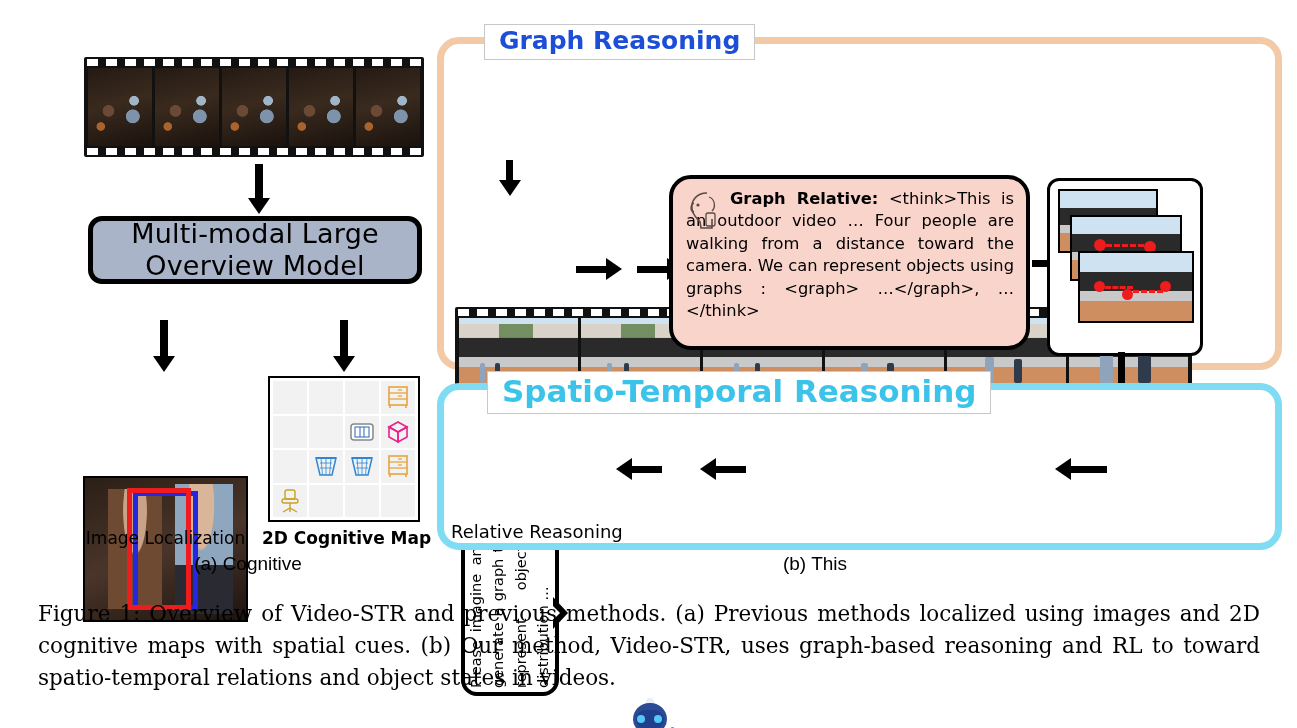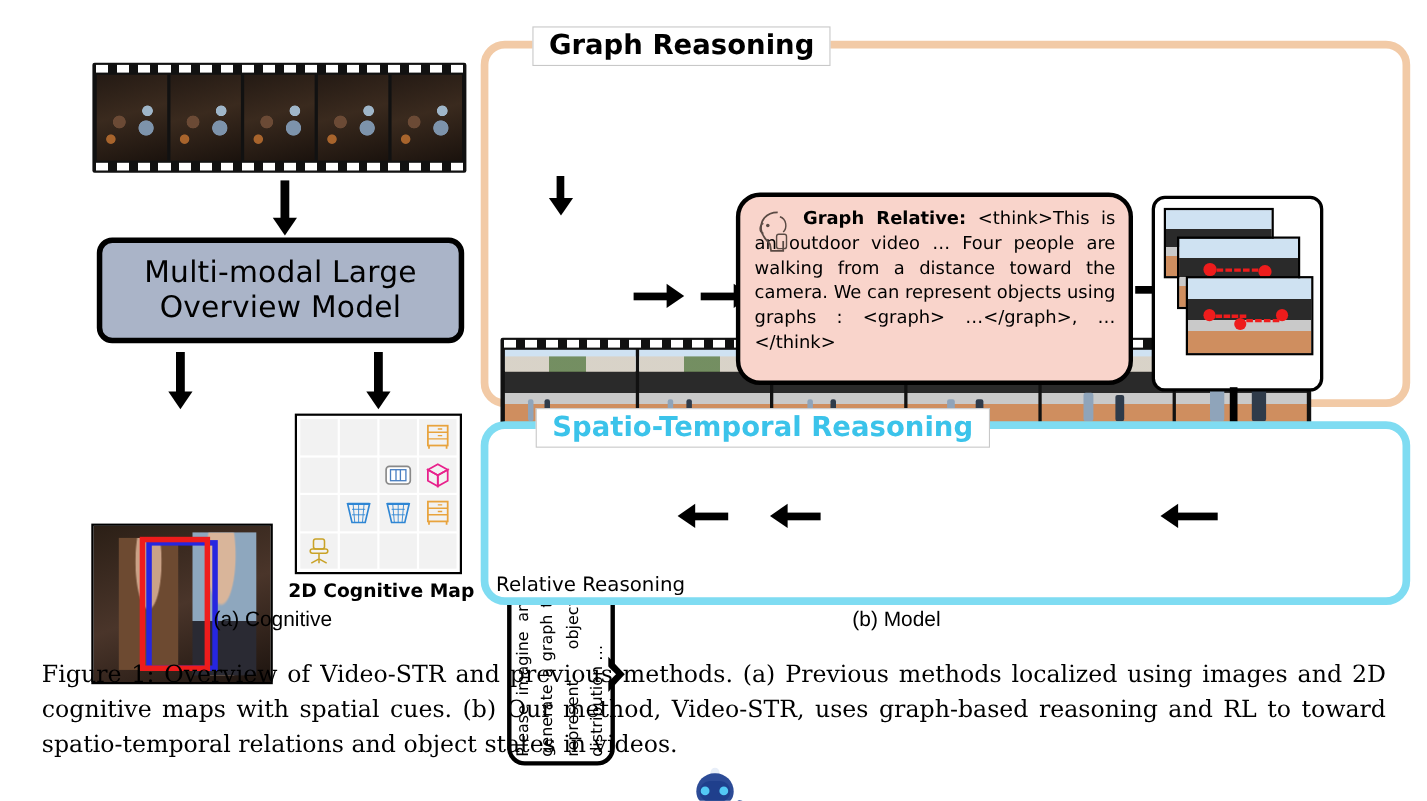--- a/index.html
+++ b/index.html
@@ -44,22 +44,22 @@
   .ar-head.down{border-left:11px solid transparent;border-right:11px solid transparent;border-top:16px solid #000;}
   .ar-head.left{border-top:11px solid transparent;border-bottom:11px solid transparent;border-right:16px solid #000;}
   .ar-head.right{border-top:11px solid transparent;border-bottom:11px solid transparent;border-left:16px solid #000;}
 
   
   .panel{box-sizing:border-box;border-radius:22px;background:#fff;}
   .panel-orange{border:7px solid #f2caa6;}
   .panel-cyan{border:7px solid #7fdcf2;}
   .chip{box-sizing:border-box;background:#fff;border:1px solid #c8c8c8;padding:1px 14px 4px;
         font-family:"DejaVu Sans",sans-serif;font-weight:600;white-space:nowrap;}
-  .chip-orange{color:#000000;font-size:25px;}
-  .chip-cyan{color:#3bc3ea;font-size:25px;}
+  .chip-orange{color:#1d4ed8;font-size:25px;}
+  .chip-cyan{color:#3bc3ea;font-size:31px;}
 
   
   .prompt{box-sizing:border-box;border:4px solid #000;border-radius:16px;background:#fff;position:relative;}
   .prompt-txt{position:absolute;left:50%;top:50%;transform:translate(-50%,-50%) rotate(-90deg);
      width:150px;font-family:"DejaVu Sans",sans-serif;font-size:14.5px;line-height:1.55;text-align:justify;}
   .prompt-tail{position:absolute;right:-13px;top:50%;transform:translateY(-50%);
      width:0;height:0;border-top:16px solid transparent;border-bottom:16px solid transparent;border-left:15px solid #000;}
   .prompt-tail:after{content:"";position:absolute;left:-19px;top:-11px;width:0;height:0;
      border-top:11px solid transparent;border-bottom:11px solid transparent;border-left:11px solid #fff;}
 
@@ -99,21 +99,21 @@
     <div class="frame f-dark"></div>
     <div class="frame f-dark"></div>
     <div class="frame f-dark"></div>
   </div>
 
   <div class="abs" style="left:247px;top:164px;width:24px;height:52px;">
     <div class="ar-shaft" style="left:8px;top:0;width:8px;height:38px;"></div>
     <div class="ar-head down" style="left:1px;top:34px;"></div>
   </div>
 
-  <div class="abs mllm" style="left:88px;top:216px;width:334px;height:96px;">
+  <div class="abs mllm" style="left:88px;top:216px;width:334px;height:68px;">
     <div>
       <div>Multi-modal Large</div>
       <div>Overview Model</div>
     </div>
   </div>
 
   <div class="abs" style="left:152px;top:320px;width:24px;height:54px;">
     <div class="ar-shaft" style="left:8px;top:0;width:8px;height:40px;"></div>
     <div class="ar-head down" style="left:1px;top:36px;"></div>
   </div>
@@ -126,20 +126,21 @@
               background:linear-gradient(160deg,#2b1f16 0%,#4a352a 50%,#1d140f 100%);">
     <div class="abs" style="left:14%;top:8%;width:34%;height:84%;background:
         radial-gradient(ellipse at 50% 18%,#caa287 0 30%,transparent 32%),
         linear-gradient(to bottom,#6d4a31 0 100%);"></div>
     <div class="abs" style="left:56%;top:4%;width:36%;height:92%;background:
         radial-gradient(ellipse at 45% 16%,#d9b59a 0 28%,transparent 30%),
         linear-gradient(to bottom,#8ea7be 0 62%,#2a2a33 62% 100%);"></div>
     <div class="abs" style="left:30%;top:9%;width:40%;height:84%;border:5px solid #2626e0;box-sizing:border-box;"></div>
     <div class="abs" style="left:26%;top:7%;width:40%;height:86%;border:5px solid #ee1c1c;box-sizing:border-box;"></div>
   </div>
+  <div class="abs cap" style="left:58px;top:528px;width:215px;">Image Localization</div>
 
   <div class="abs cmap" style="left:268px;top:376px;width:152px;height:146px;">
     <div class="cell"></div>
     <div class="cell"></div>
     <div class="cell"></div>
     <div class="cell">
       <svg width="26" height="26" viewBox="0 0 26 26">
         <rect x="4" y="3" width="18" height="18" fill="none" stroke="#e8a33d" stroke-width="1.6"></rect>
         <line x1="4" y1="9" x2="22" y2="9" stroke="#e8a33d" stroke-width="1.3"></line>
         <line x1="4" y1="15" x2="22" y2="15" stroke="#e8a33d" stroke-width="1.3"></line>
@@ -337,17 +338,17 @@
   <div class="abs" style="left:700px;top:458px;width:48px;height:24px;">
     <div class="ar-head left" style="left:0;top:0;"></div>
     <div class="ar-shaft" style="left:14px;top:8px;width:32px;height:7px;"></div>
   </div>
 
   <div class="abs" style="left:1055px;top:458px;width:55px;height:24px;">
     <div class="ar-head left" style="left:0;top:0;"></div>
     <div class="ar-shaft" style="left:14px;top:8px;width:38px;height:7px;"></div>
   </div>
 
-  <div class="abs subcap" style="left:715px;top:553px;width:200px;">(b) Model</div>
+  <div class="abs subcap" style="left:715px;top:553px;width:200px;">(b) This</div>
 
   <div class="abs figcap" style="left:38px;top:598px;width:1222px;">Figure 1: Overview of Video-STR and previous methods. (a) Previous methods localized using images and 2D cognitive maps with spatial cues. (b) Our method, Video-STR, uses graph-based reasoning and RL to toward spatio-temporal relations and object states in videos.</div>
 
 </div>
 
 </body></html>

